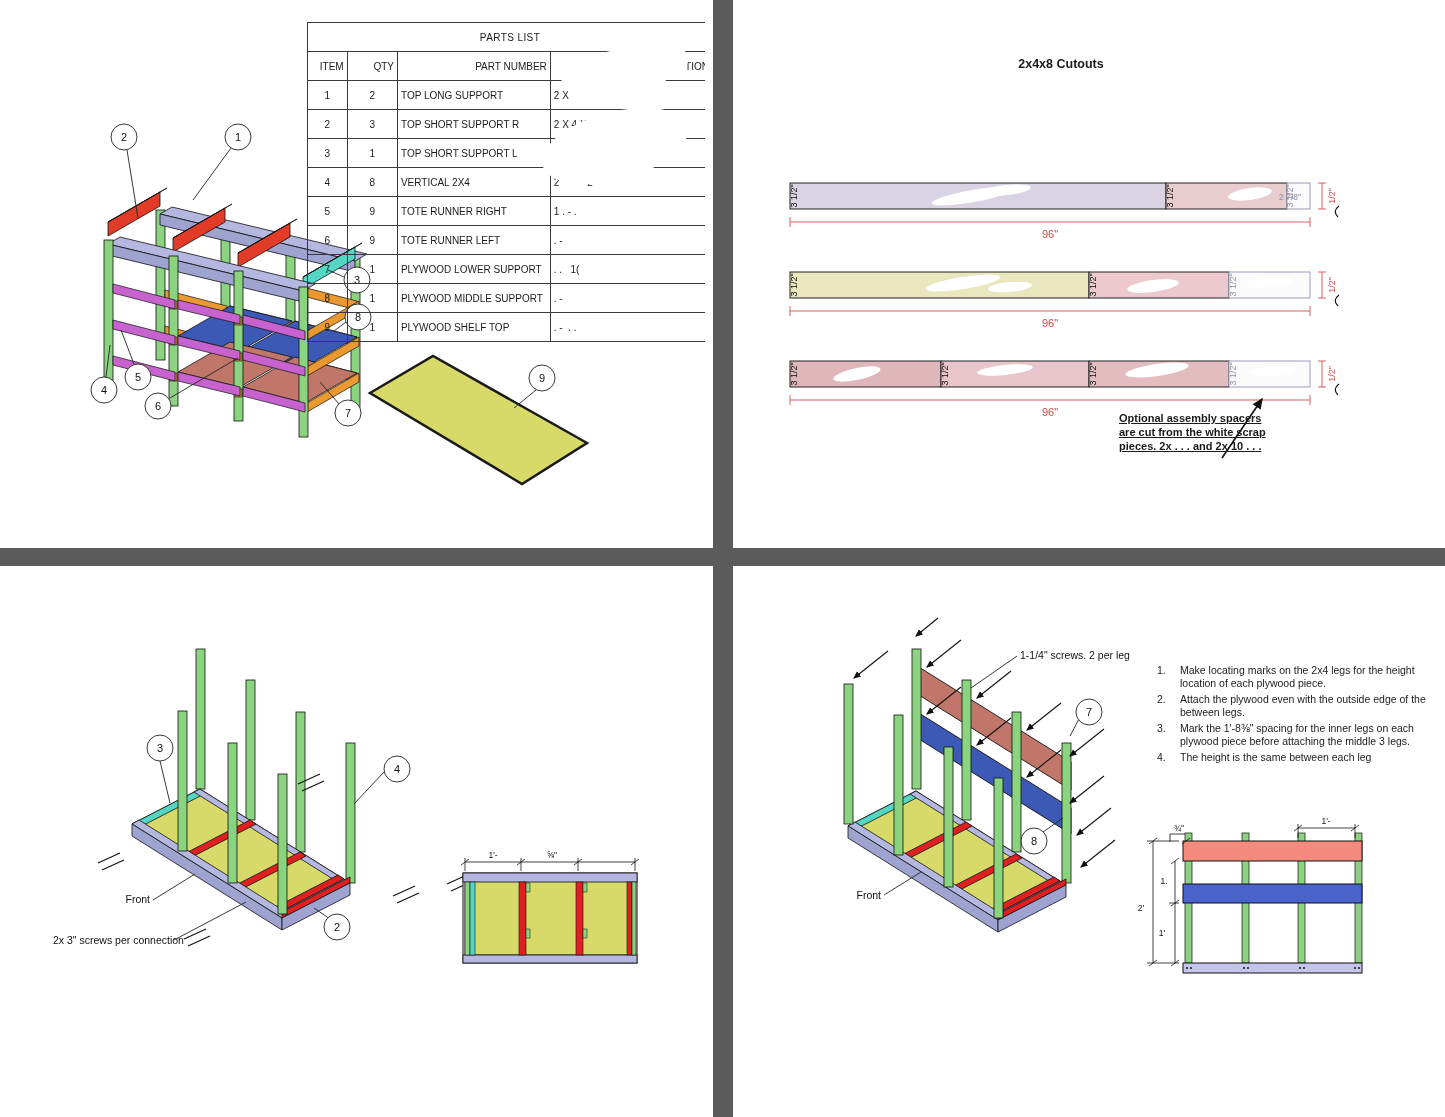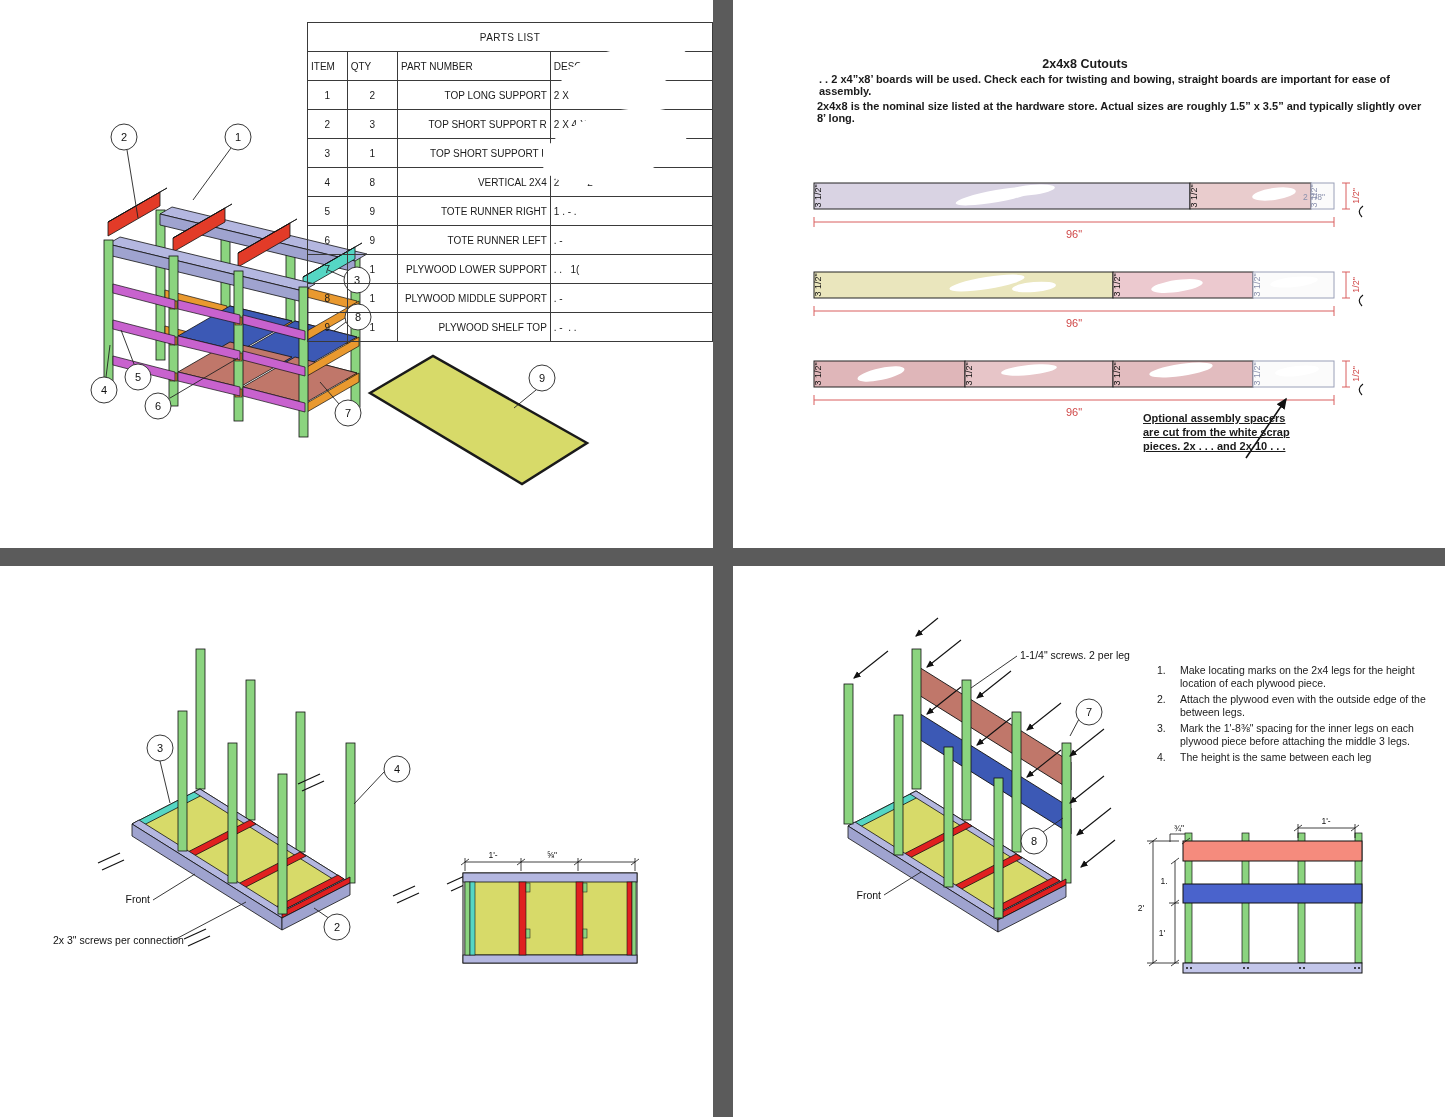--- a/index.html
+++ b/index.html
@@ -1,34 +1,34 @@
 <!DOCTYPE html>
 <html><head>
 <meta charset="utf-8">
 <style>
   html,body{margin:0;padding:0;background:#e8e8e8;}
   .canvas{position:relative;width:1445px;height:1117px;background:#fff;overflow:hidden;
           font-family:"Liberation Sans",sans-serif;color:#1a1a1a;}
   .quad{position:absolute;background:#fff;overflow:hidden;}
   .q1{left:0;top:0;width:713px;height:548px;}
-  .q2{left:729px;top:0;width:712px;height:548px;}
+  .q2{left:705px;top:0;width:712px;height:548px;}
   .q3{left:0;top:566px;width:713px;height:551px;}
   .q4{left:733px;top:566px;width:712px;height:551px;}
   .div-v{position:absolute;left:713px;top:0;width:20px;height:1117px;background:#5b5b5b;}
   .div-h{position:absolute;left:0;top:548px;width:1445px;height:18px;background:#5b5b5b;}
   svg{position:absolute;left:0;top:0;}
   
   .parts{position:absolute;left:307px;top:22px;border-collapse:collapse;table-layout:fixed;}
   .parts td{border:1px solid #3a3a3a;font-size:10px;height:14px;padding:7px 3px;
             white-space:pre;overflow:hidden;}
   .parts .ttl{text-align:center;letter-spacing:.4px;}
-  .parts .hd{text-align:left;}
+  .parts .hd{text-align:right;}
   .c-item{width:33px;text-align:center;}
   .c-qty{width:44px;text-align:center;}
-  .c-part{width:146px;text-align:right;}
+  .c-part{width:146px;}
   .c-desc{width:158px;}
   .blob{position:absolute;background:#fff;border-radius:50%;}
   
   .p2-title{position:absolute;left:0;right:0;top:57px;text-align:center;font-size:12.5px;font-weight:600;}
   .p2-par{position:absolute;left:90px;top:73px;width:612px;font-size:11px;font-weight:600;}
   .p2-par2{position:absolute;left:88px;top:100px;width:612px;font-size:11px;font-weight:600;}
   .p2-note{position:absolute;left:414px;top:411px;font-size:11px;font-weight:600;line-height:14px;text-decoration:underline;}
   
   .p3-note{position:absolute;left:377px;top:86px;font-size:10.5px;line-height:13px;}
   
@@ -251,22 +251,20 @@
             <td class="c-desc">. -  . .</td>
           </tr>
     </tbody>
       </table>
     <div class="blob" style="left:560px;top:48px;width:130px;height:45px;transform:rotate(-12deg);"></div>
     <div class="blob" style="left:540px;top:112px;width:150px;height:68px;transform:rotate(-15deg);"></div>
   </div>
 
   <div class="quad q2">
     <div class="p2-title">2x4x8 Cutouts</div>
-    <div class="p2-par"><span>. .</span> <span>2</span> <span>x4”x8’ boards will be used. Check each for twisting and bowing, straight boards are important for ease of assembly.</span></div>
-    <div class="p2-par2">2x4x8 is the nominal size listed at the hardware store. Actual sizes are roughly 1.5” x 3.5” and typically slightly over 8’ long.</div>
 
     <svg width="712" height="548" viewBox="0 0 712 548">
       <defs>
           <marker id="ah2" markerWidth="8" markerHeight="8" refX="6" refY="3" orient="auto">
             <path d="M0,0 L7,3 L0,6 z" fill="#111"></path>
           </marker>
         </defs>
 
       <g>
         <rect x="85" y="183" width="376" height="26" fill="#d9d3e3" stroke="#222"></rect>

